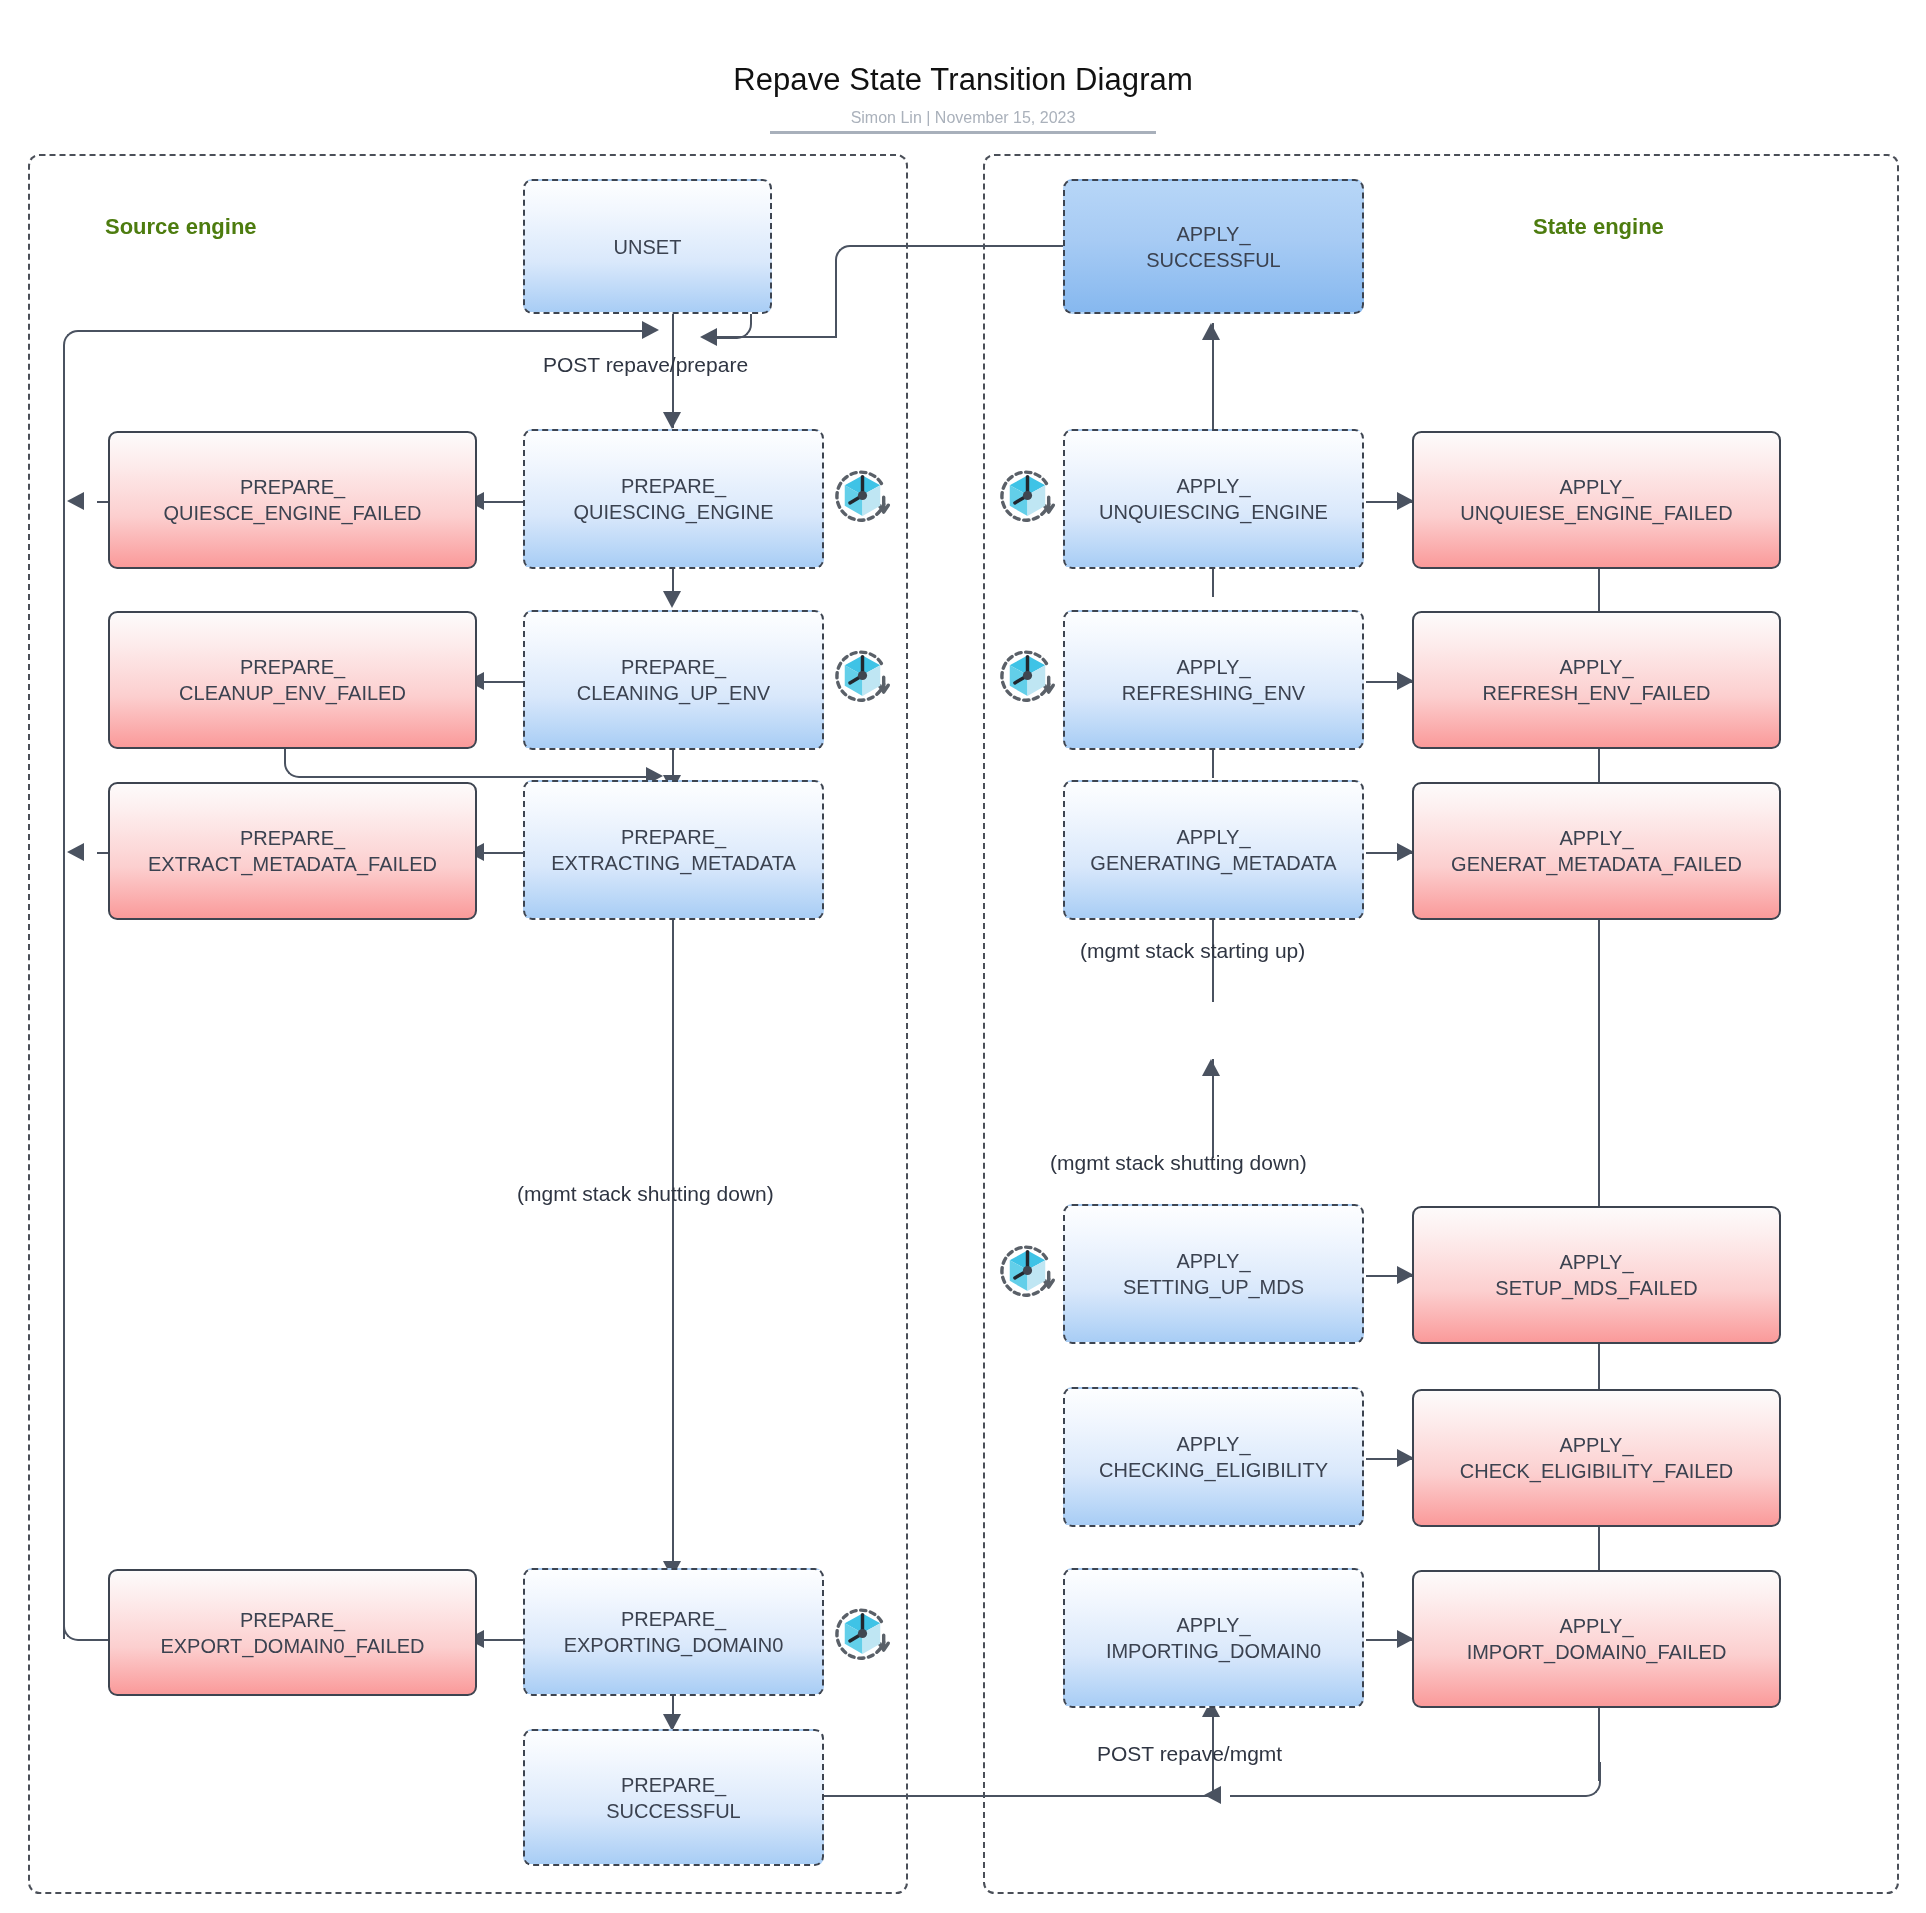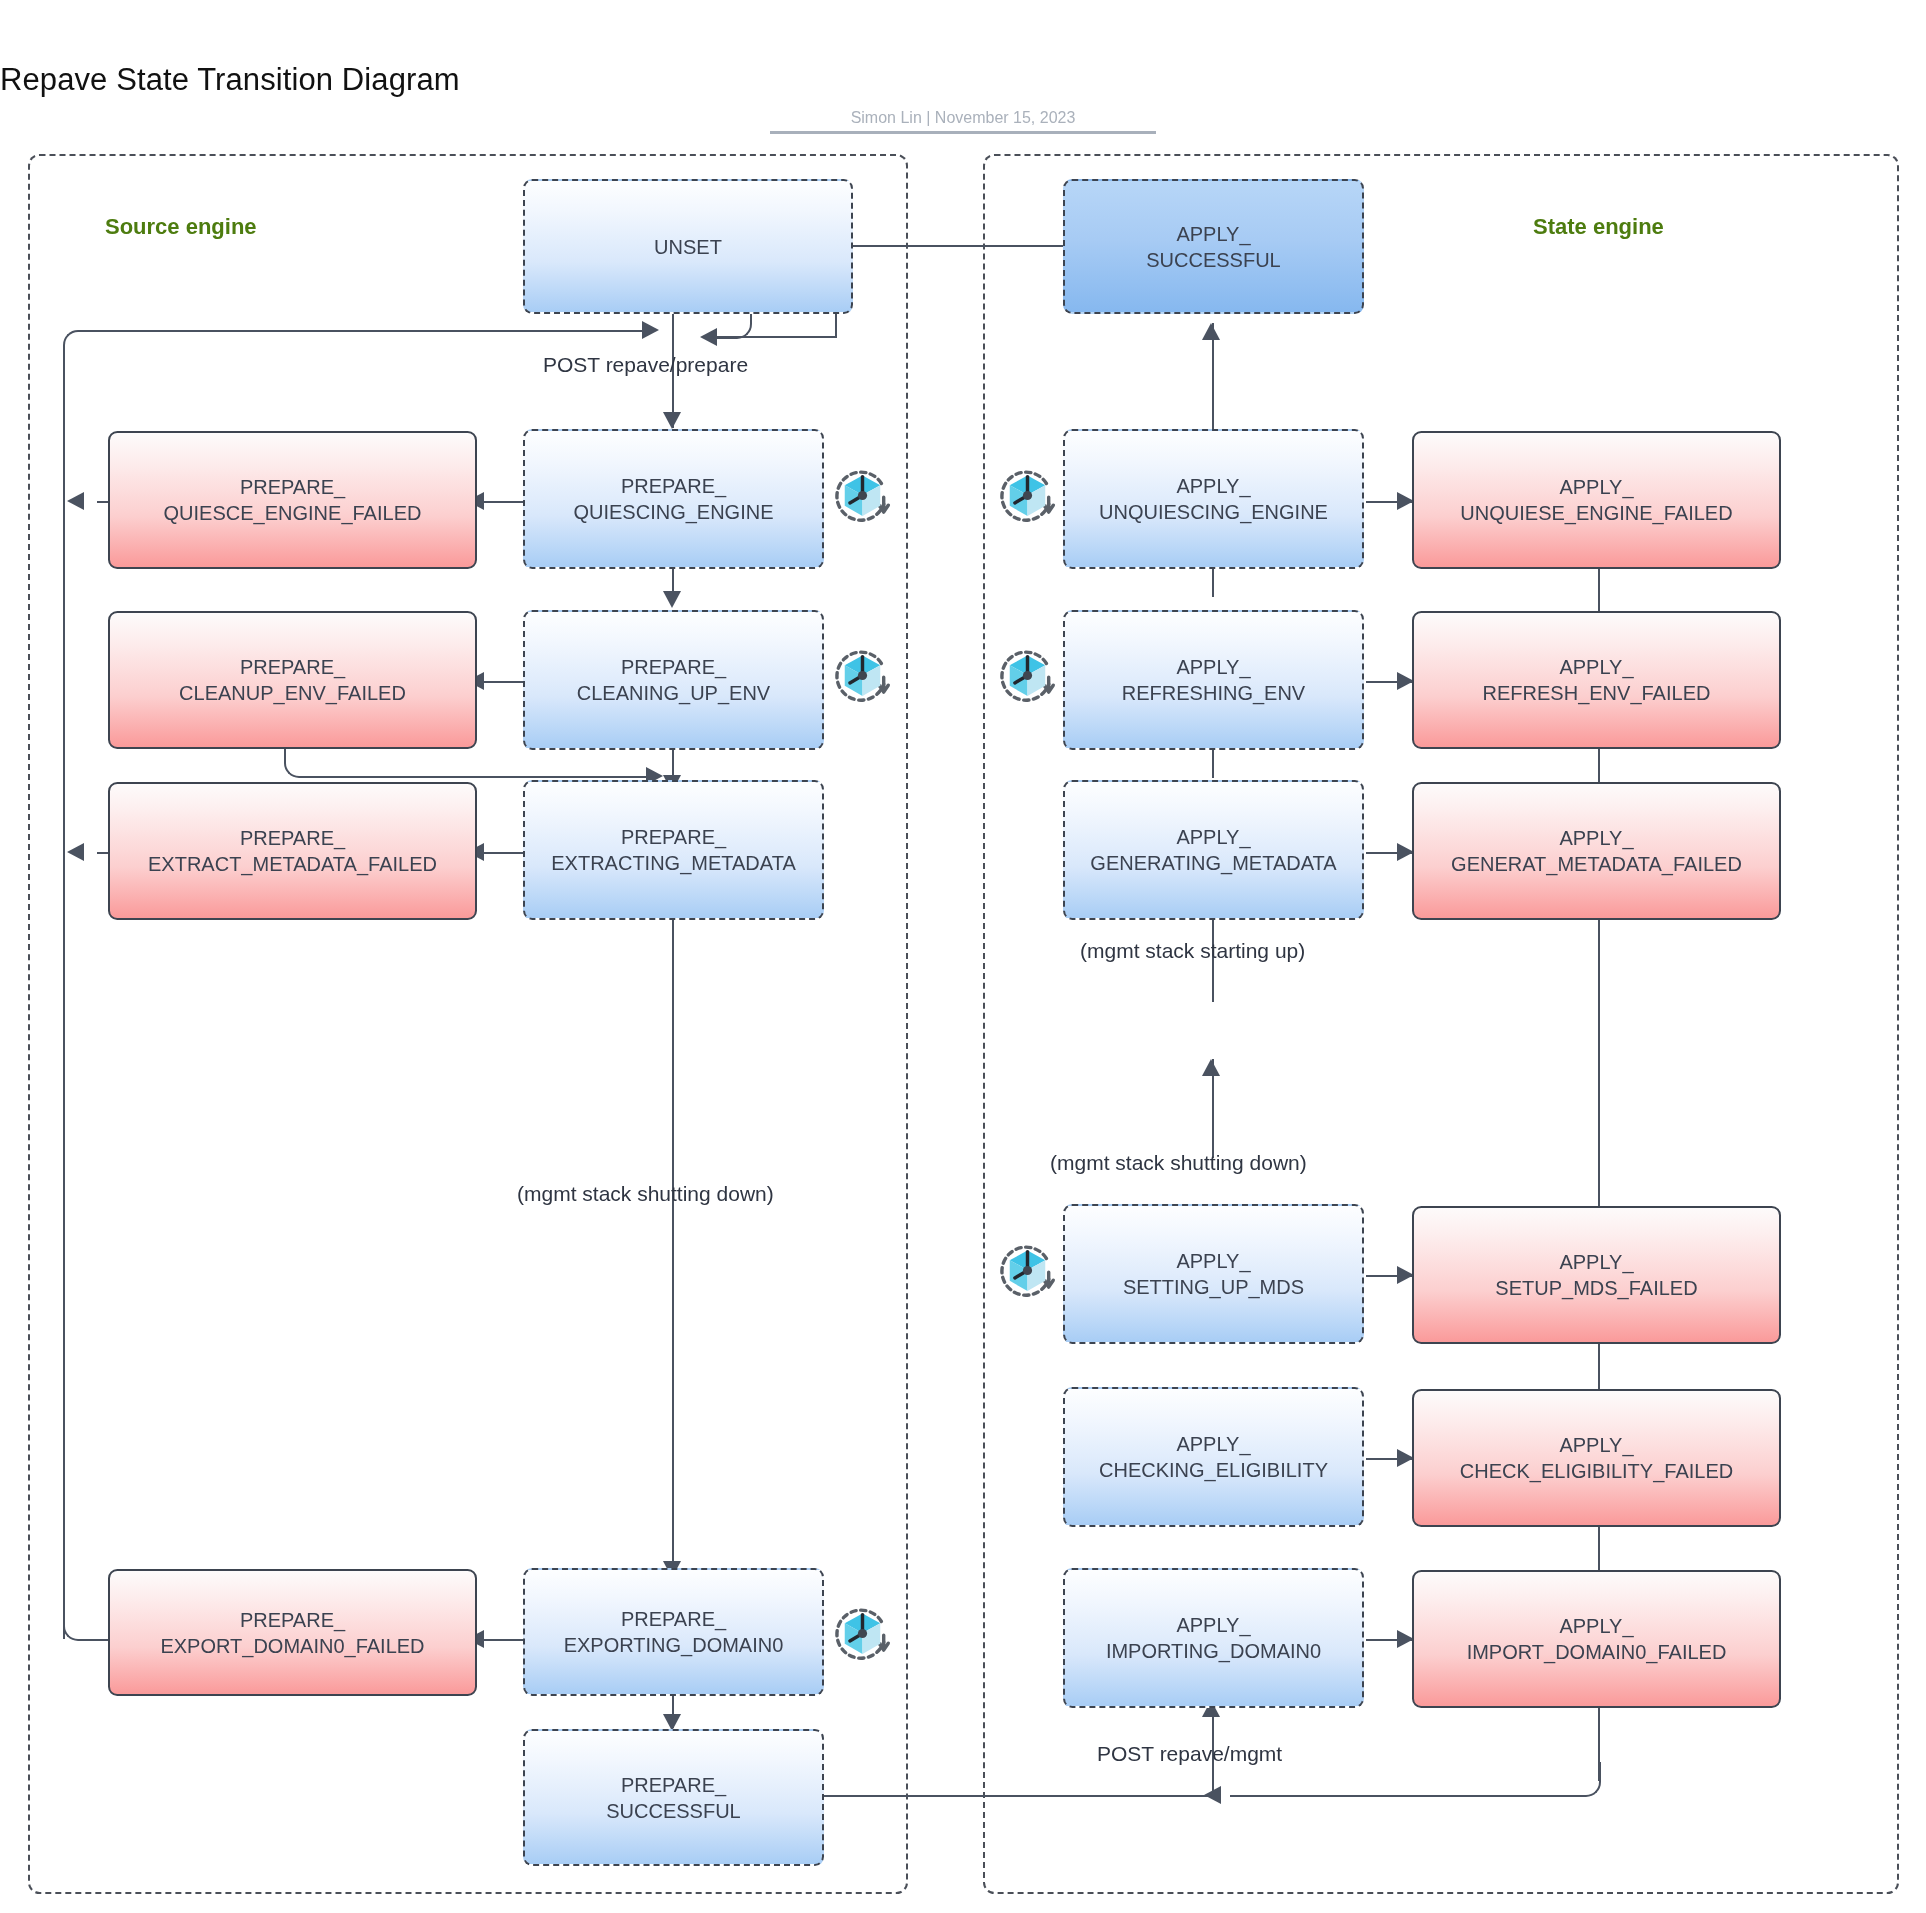--- a/index.html
+++ b/index.html
@@ -2,21 +2,21 @@
 <html style="font-size:9.2px"><head>
 <meta charset="utf-8">
 <style>
   html,body{margin:0;padding:0;background:#ffffff;}
   body{width:1926px;height:1913px;position:relative;
        font-family:"Liberation Sans","DejaVu Sans",sans-serif;
        -webkit-font-smoothing:antialiased;}
   #stage{position:absolute;left:0;top:0;width:1926px;height:1913px;overflow:hidden;}
 
   
-  #title{position:absolute;left:0;top:62px;width:1926px;
+  #title{position:absolute;left:0;top:62px;width:1926px;text-align:center;
          font-size:31px;color:#111111;letter-spacing:0.1px;}
   #subtitle{position:absolute;left:0;top:109px;width:1926px;text-align:center;
             font-size:16px;color:#aab1bb;}
   #subrule{position:absolute;left:770px;top:131px;width:386px;height:2.9px;
            background:#a8b0bb;}
 
   
   .panel{position:absolute;border:2.3px dashed #4a4f58;border-radius:11.5px;
          box-sizing:border-box;background:transparent;}
   .panel-title{position:absolute;font-size:22px;font-weight:bold;color:#4d7c0f;
@@ -177,21 +177,21 @@
 
   <div class="ln lnv" style="left:1212px;top:528px;height:69px;"></div>
   <div class="arr arr-u" style="left:1202px;top:528px;"></div>
 
   <div class="ln lnh" style="left:1366px;top:501px;width:46px;"></div>
   <div class="arr arr-r" style="left:1397px;top:492px;"></div>
 
   <div class="ln lnv" style="left:1212px;top:323px;height:107px;"></div>
   <div class="arr arr-u" style="left:1202px;top:323px;"></div>
 
-  <div class="node blue" style="left:523px;top:179px;width:330px;height:135px;text-align:center;">UNSET</div>
+  <div class="node blue" style="left:523px;top:179px;width:249px;height:135px;text-align:center;">UNSET</div>
 
   <div class="node blue" style="left:523px;top:429px;width:301px;height:140px;">PREPARE_
 QUIESCING_ENGINE</div>
   <div class="node red" style="left:108px;top:431px;width:369px;height:138px;">PREPARE_
 QUIESCE_ENGINE_FAILED</div>
 
   <div class="node blue" style="left:523px;top:610px;width:301px;height:140px;">PREPARE_
 CLEANING_UP_ENV</div>
   <div class="node red" style="left:108px;top:611px;width:369px;height:138px;">PREPARE_
 CLEANUP_ENV_FAILED</div>

